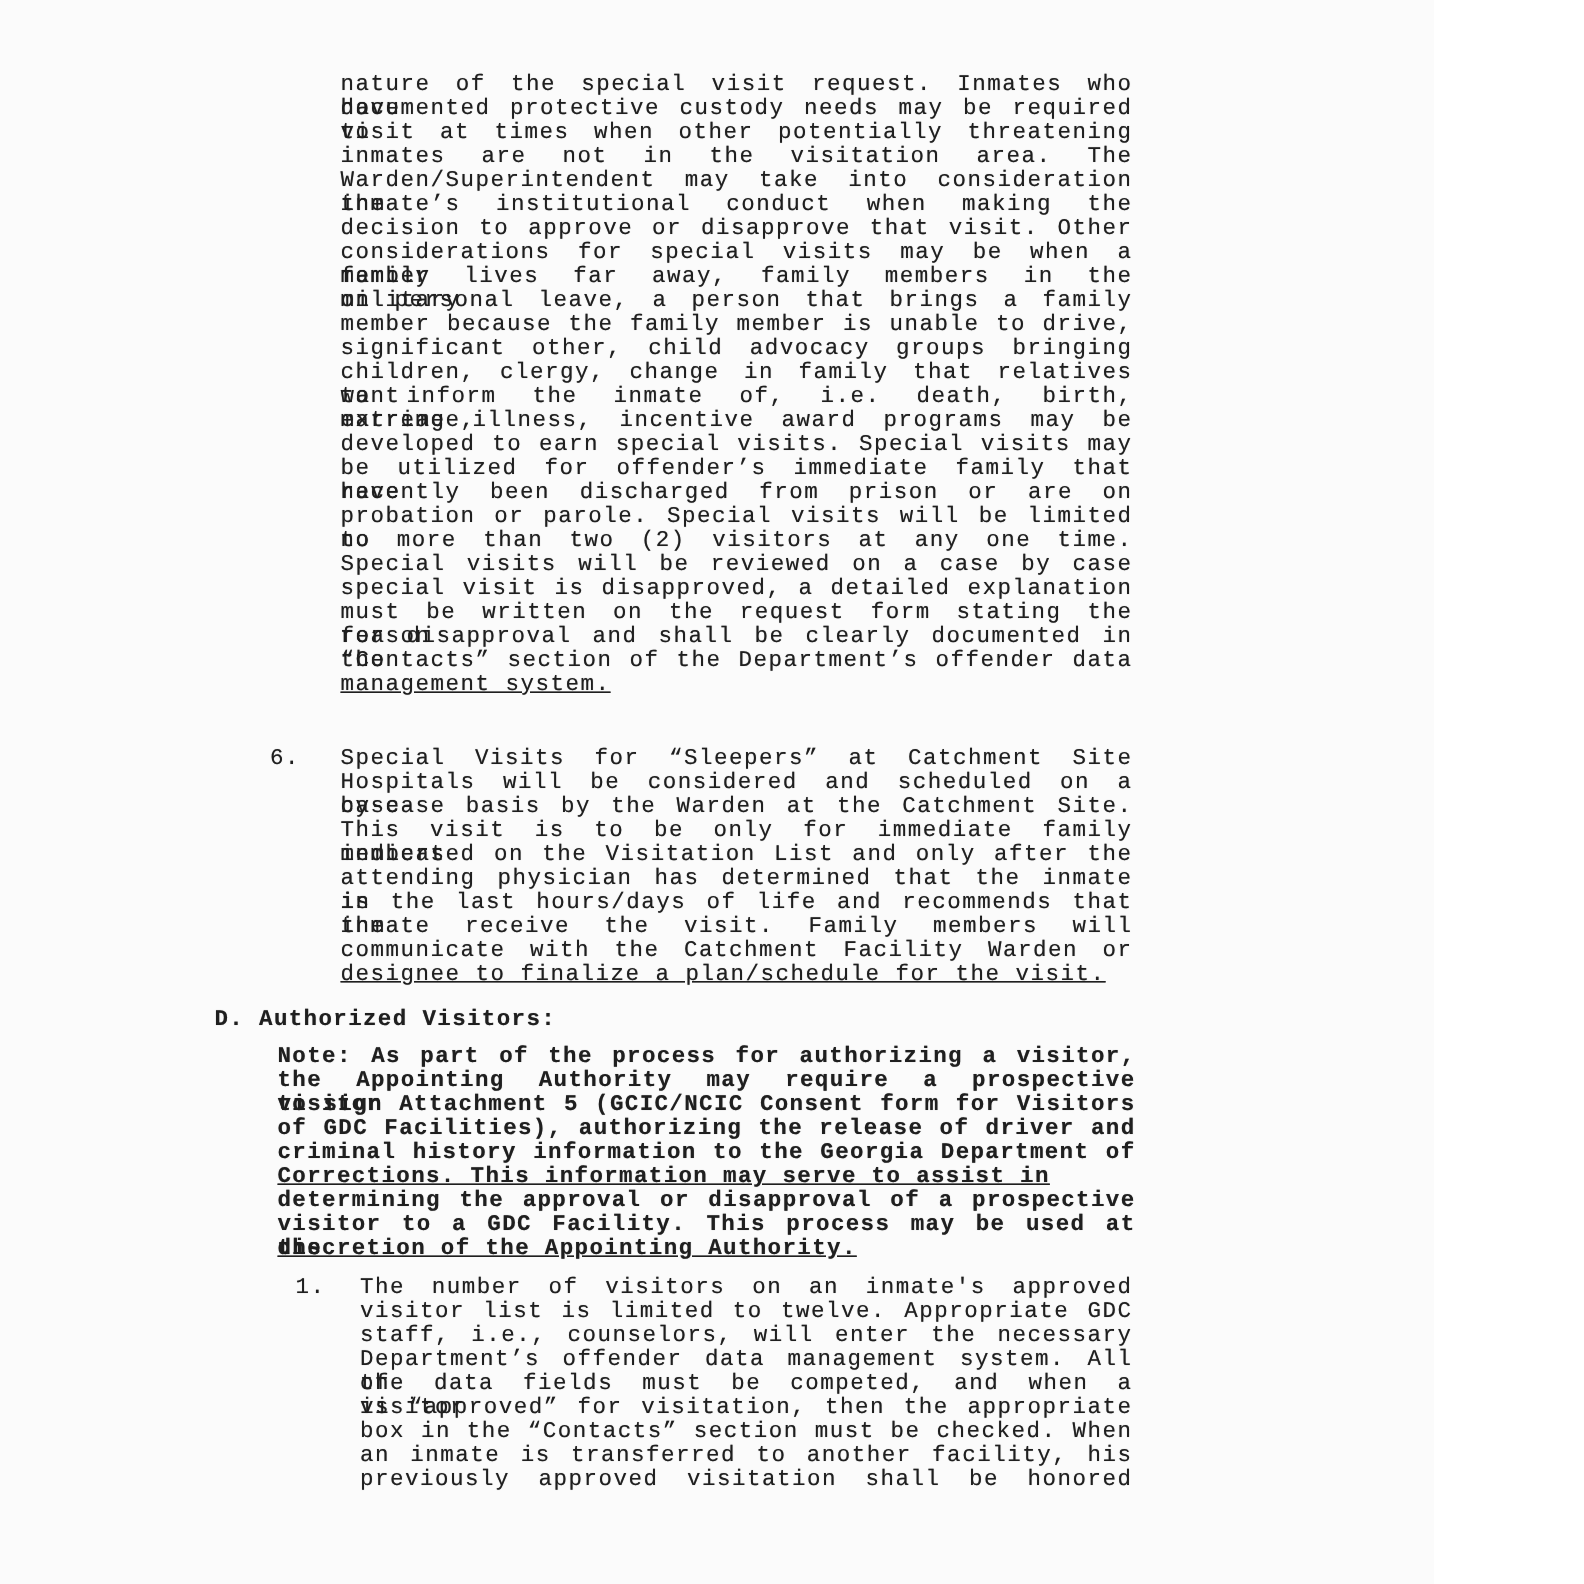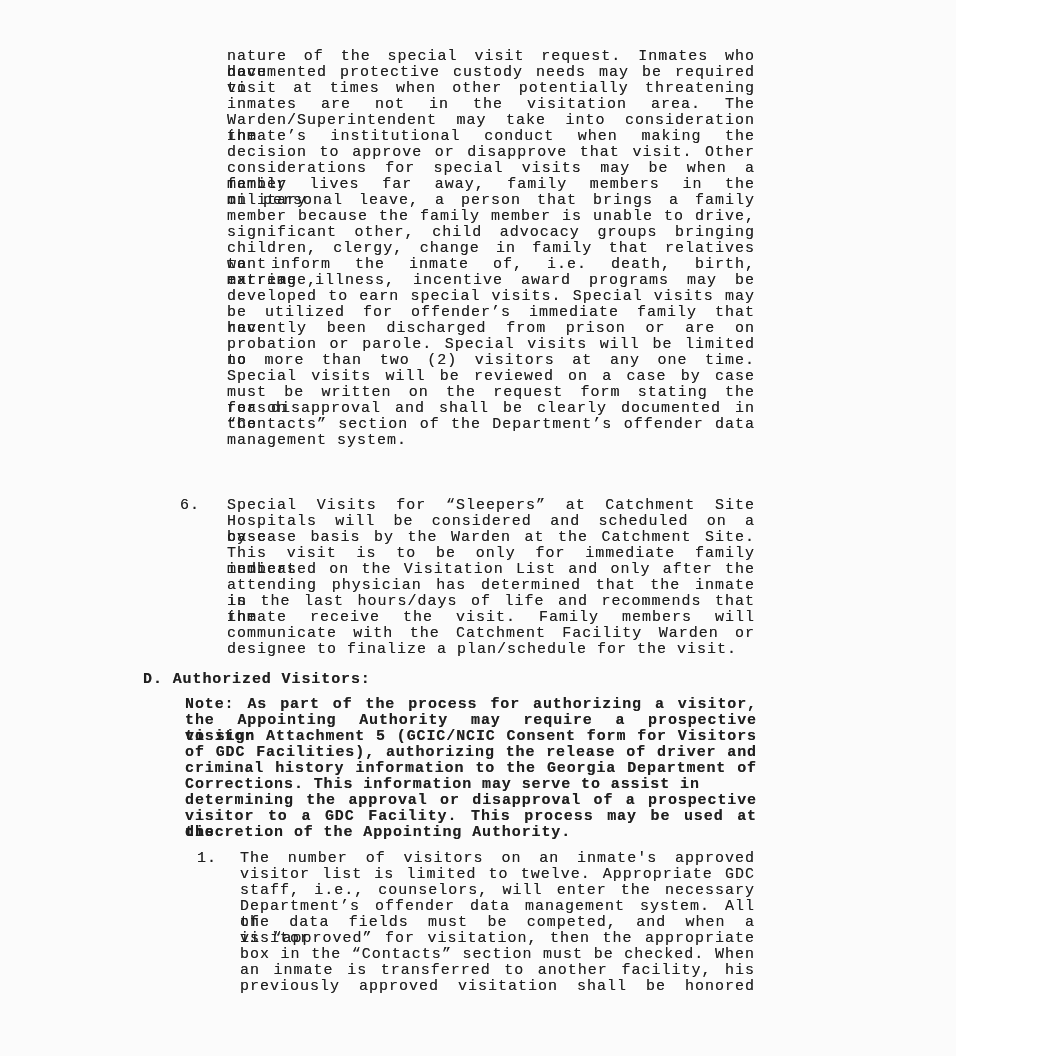--- a/index.html
+++ b/index.html
@@ -26,20 +26,21 @@
     height: 16px;
     line-height: 16px;
     text-align: justify;
     text-align-last: justify;
     white-space: normal;
     overflow: visible;
   }
   .line.flush {
     text-align: left;
     text-align-last: left;
+    text-decoration: underline;
   }
   .bold {
     font-weight: bold;
     letter-spacing: 0.9px;
   }
   .item-number {
     position: absolute;
     height: 16px;
     line-height: 16px;
   }
@@ -72,20 +73,21 @@
       <div class="line">significant other, child advocacy groups bringing</div>
       <div class="line">children, clergy, change in family that relatives want</div>
       <div class="line">to inform the inmate of, i.e. death, birth, marriage,</div>
       <div class="line">extreme illness, incentive award programs may be</div>
       <div class="line">developed to earn special visits.  Special visits may</div>
       <div class="line">be utilized for offender’s immediate family that have</div>
       <div class="line">recently been discharged from prison or are on</div>
       <div class="line">probation or parole. Special visits will be limited to</div>
       <div class="line">no more than two (2) visitors at any one time.</div>
       <div class="line">Special visits will be reviewed on a case by case</div>
+      <div class="line">special visit is disapproved, a detailed explanation</div>
       <div class="line">must be written on the request form stating the reason</div>
       <div class="line">for disapproval and shall be clearly documented in the</div>
       <div class="line">“Contacts” section of the Department’s offender data</div>
       <div class="line flush">management system.</div>
     </div>
 
   <div id="item6-number" class="item-number">6.</div>
   <div id="item6-text" class="block">
       <div class="line">Special Visits for “Sleepers” at Catchment Site</div>
       <div class="line">Hospitals will be considered and scheduled on a case-</div>

